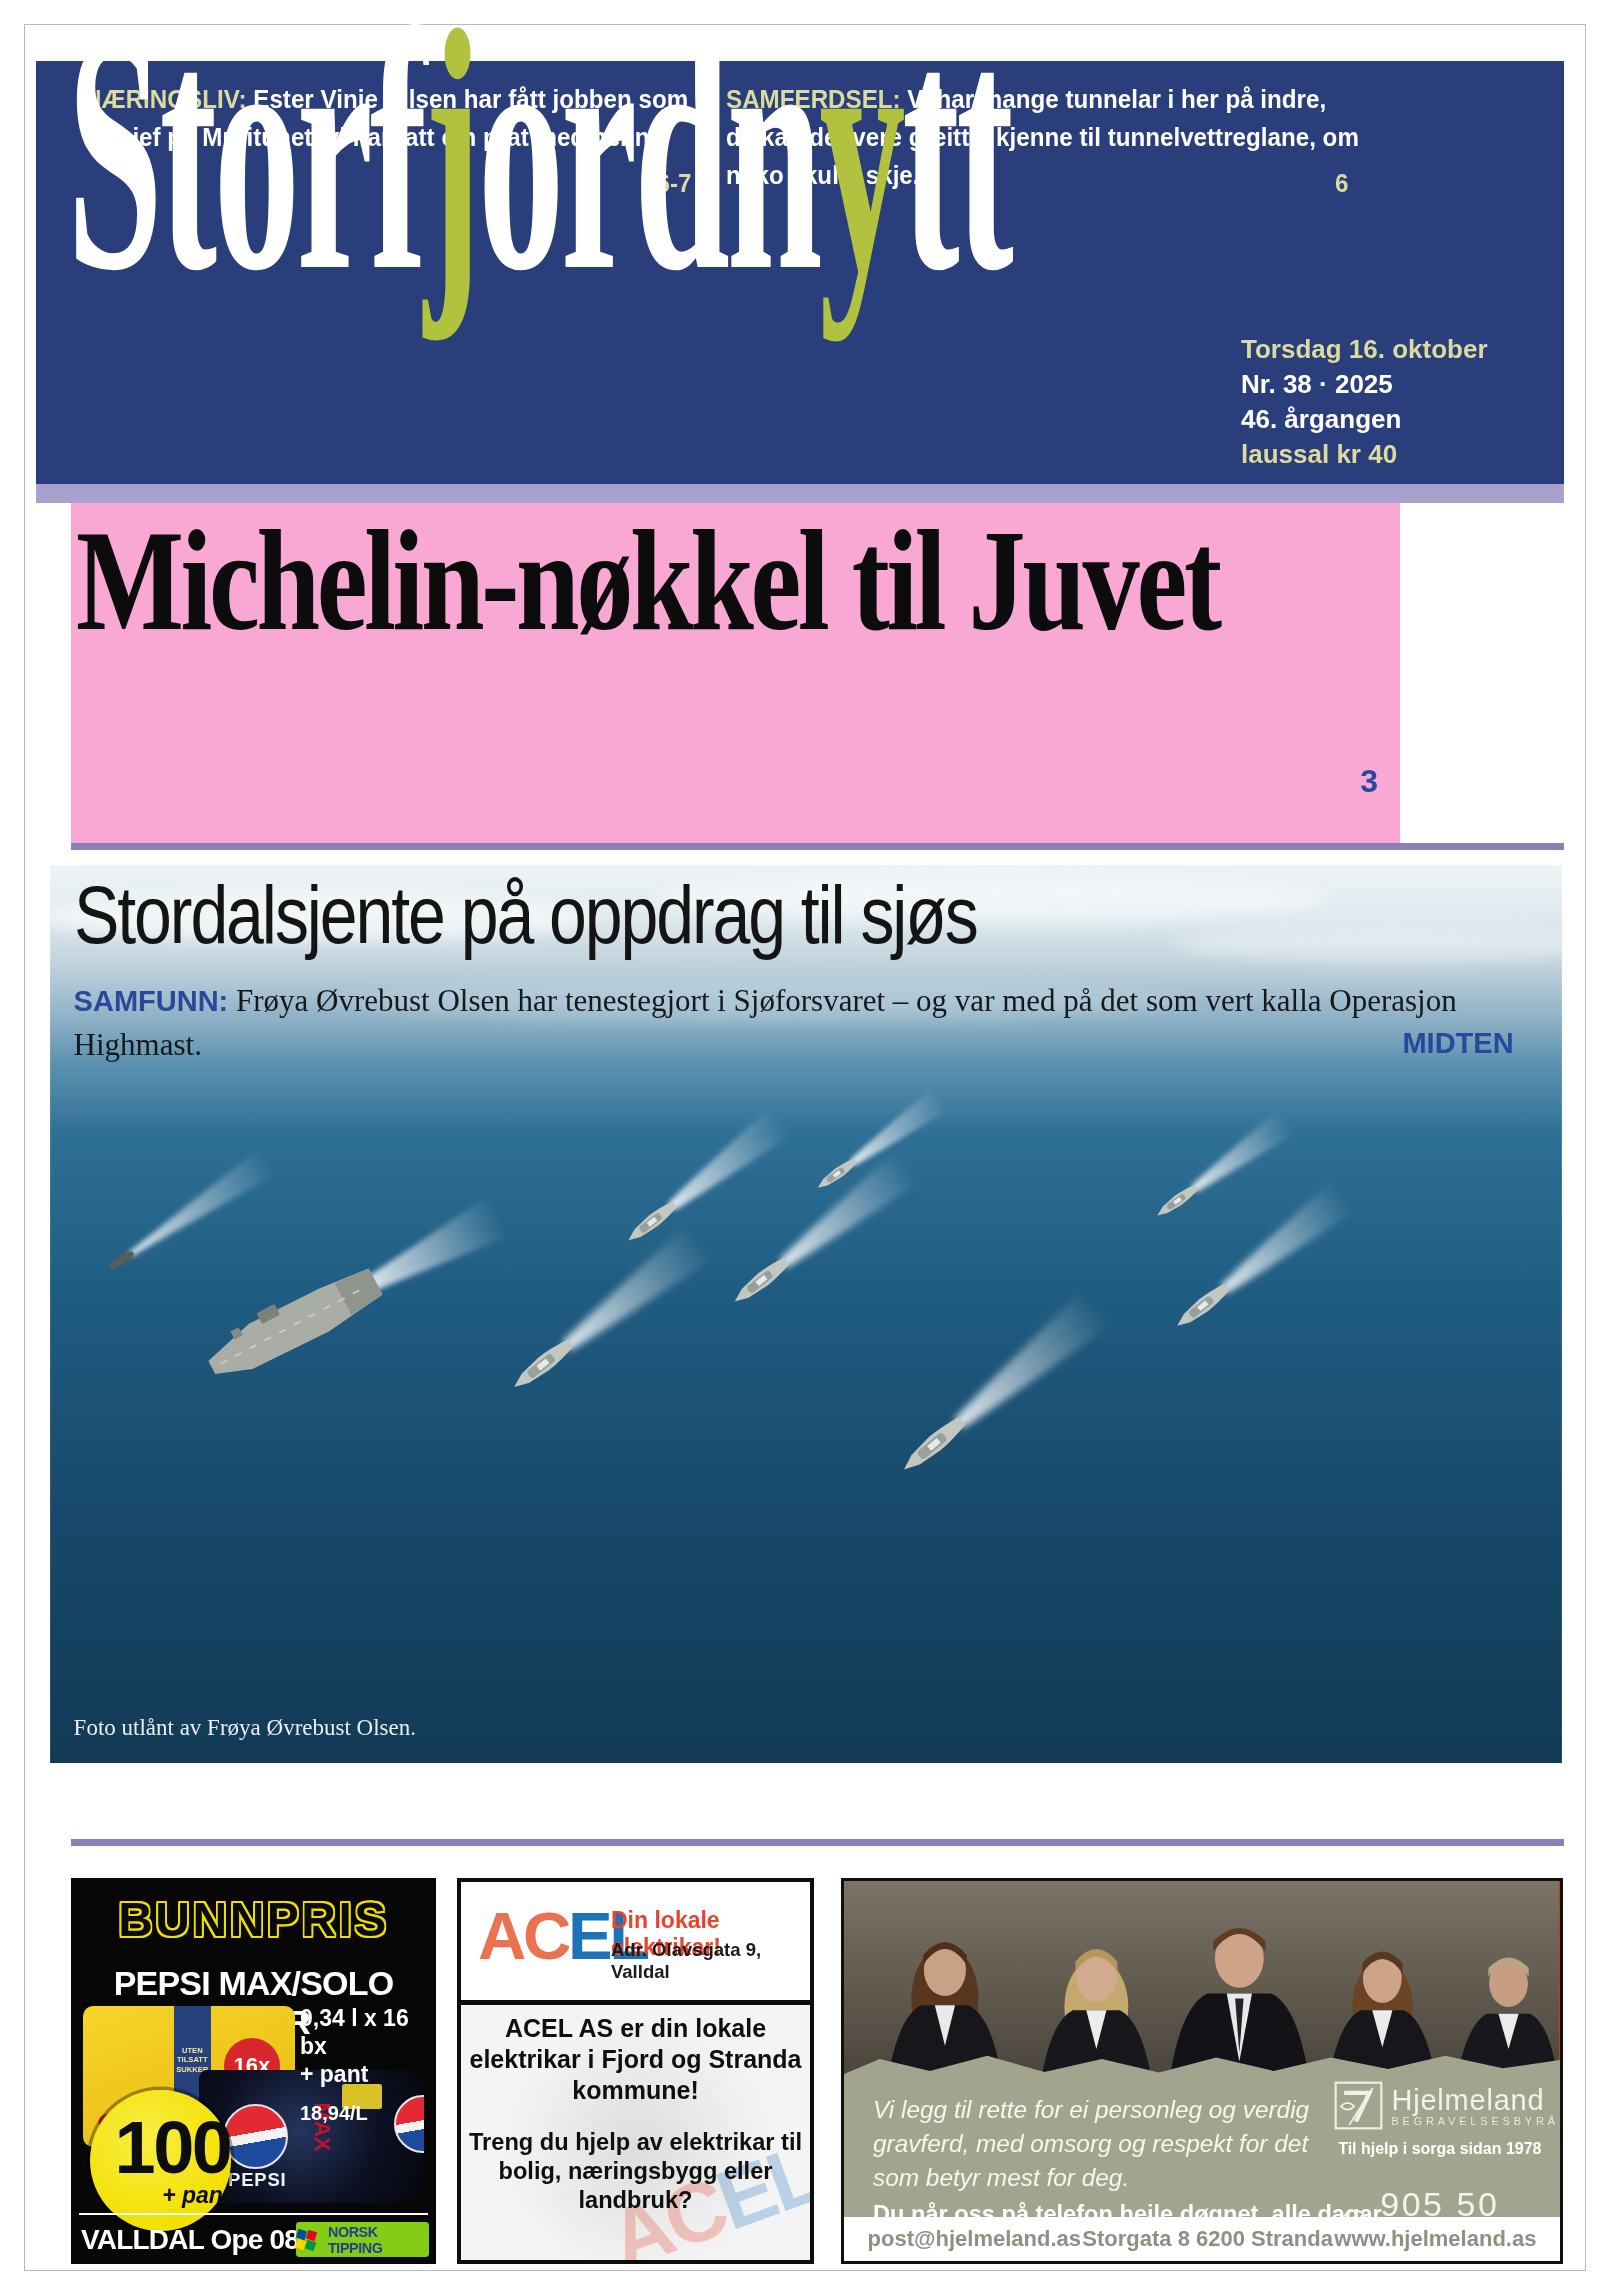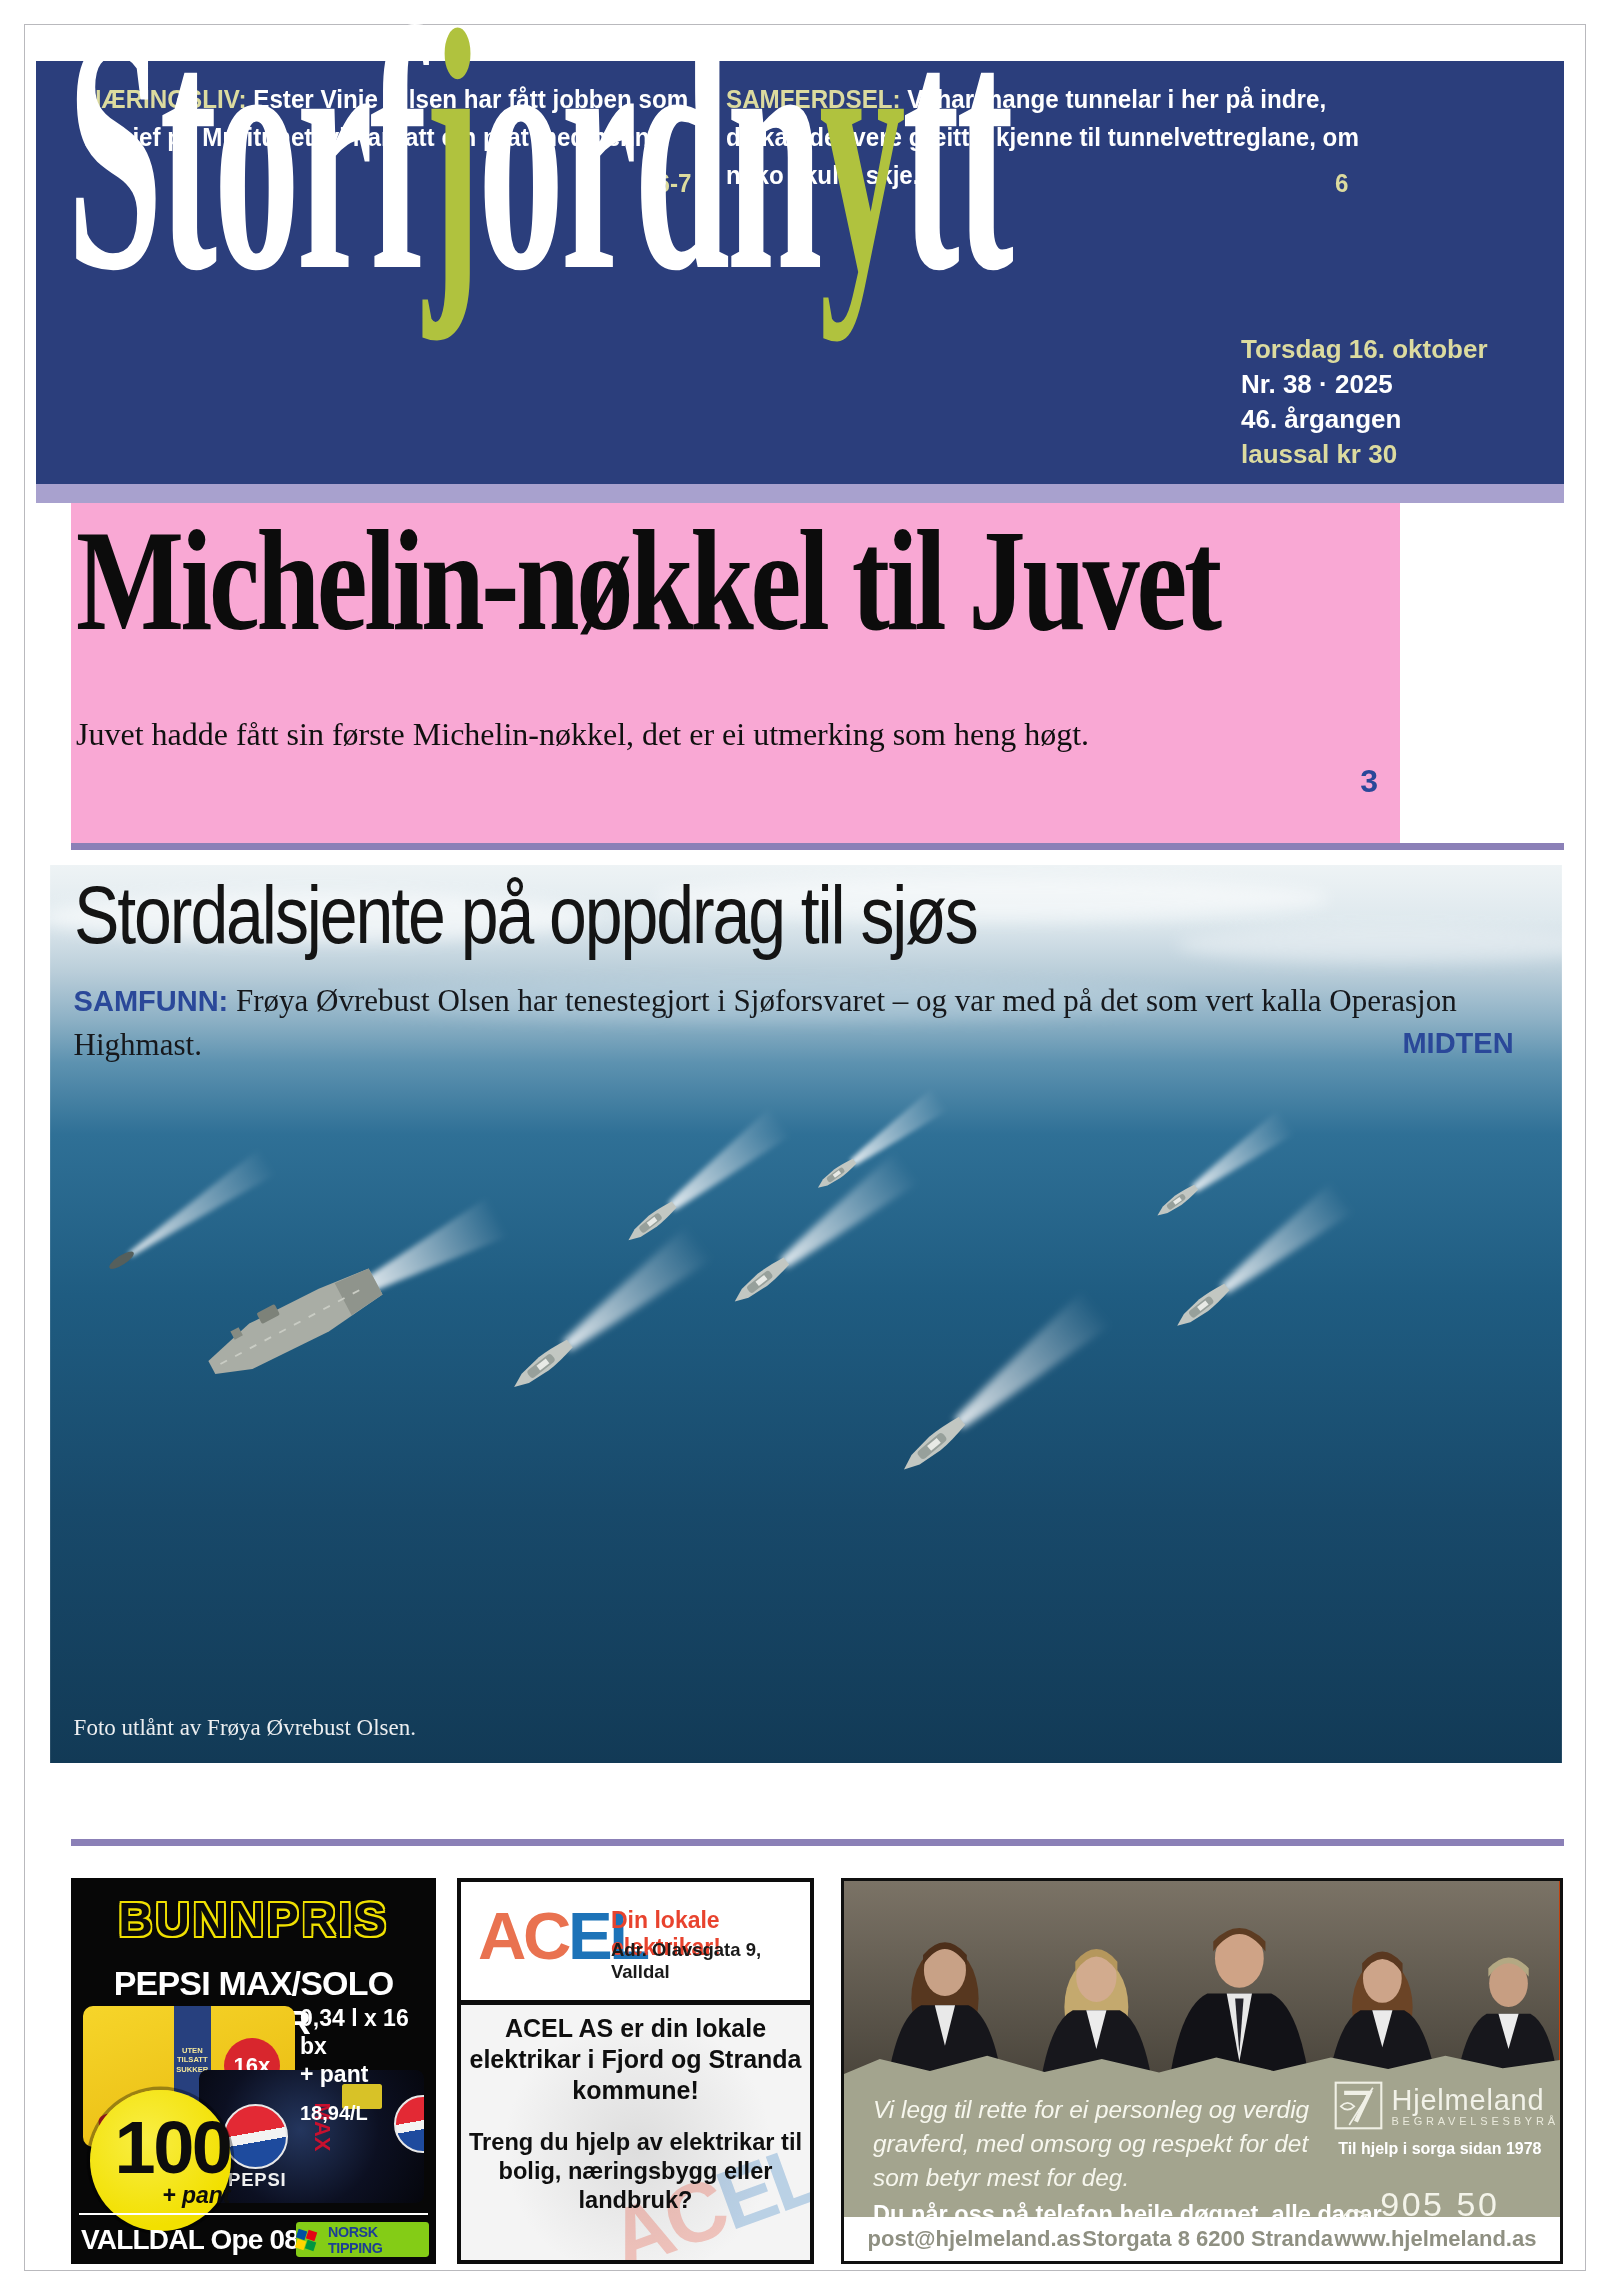--- a/index.html
+++ b/index.html
@@ -161,29 +161,29 @@
         <span class="t-label">SAMFERDSEL:</span>
         <span class="t-text">Vi har mange tunnelar i her på indre, då kan det vere greitt å kjenne til tunnelvettreglane, om noko skulle skje.</span>
         <span class="t-page">6</span>
       </div>
     </div>
     <div class="logo"><span>Storf</span><span class="green">j</span><span>ordn</span><span class="green">y</span><span>tt</span></div>
     <div class="issue-info">
       <div class="yellow">Torsdag 16. oktober</div>
       <div>Nr. 38 · 2025</div>
       <div>46. årgangen</div>
-      <div class="yellow">laussal kr 30</div>
+      <div class="yellow">laussal kr 40</div>
     </div>
   </div>
   <div class="purple-strip"></div>
 
   <div class="headline-section">
     <h1 class="main-headline">Michelin-nøkkel til Juvet</h1>
     <div class="lead-cols">
-      <p class="lead-col2"><span>Juvet hadde fått sin første Michelin-nøkkel, det er ei utmerking som heng høgt.</span><span class="lead-pagenum">3</span></p>
+      <p class="lead-col2"><span class="lead-pagenum">3</span></p>
     </div>
   </div>
   <div class="rule rule-top"></div>
 
   <div class="photo">
     <svg class="sea" viewBox="0 0 1798 1068" width="1512" height="898">
       <defs>
         <linearGradient id="seaG" x1="0" y1="0" x2="0" y2="1">
           <stop offset="0" stop-color="#eef3f5"></stop>
             <stop offset="0.06" stop-color="#dfe9ee"></stop>

